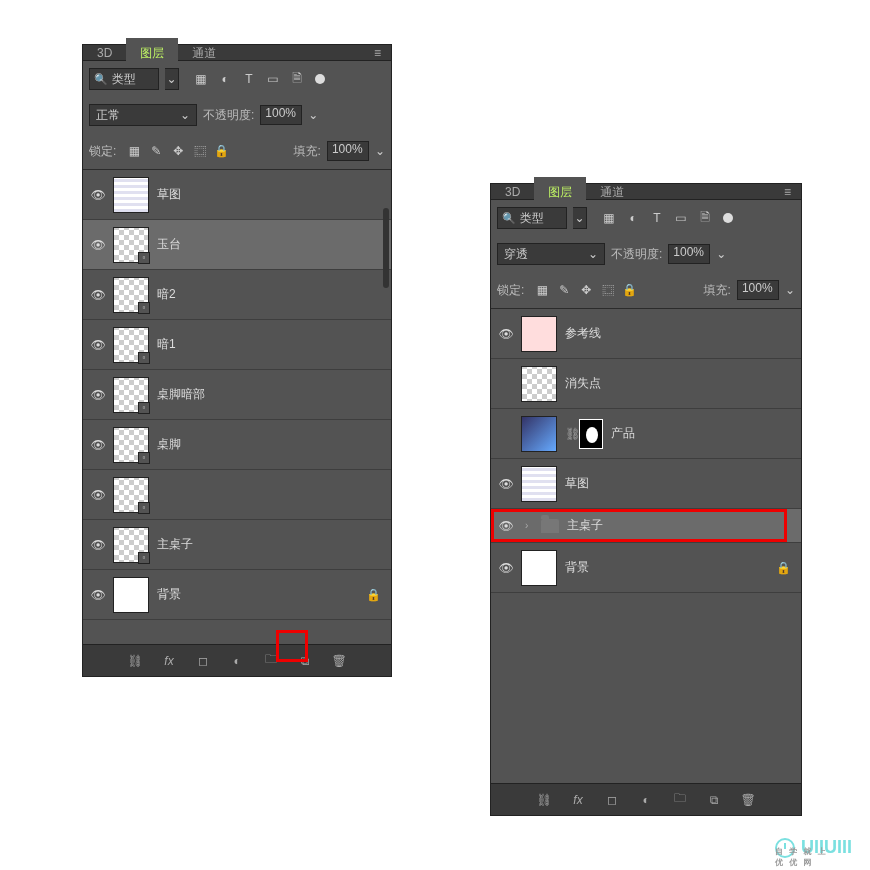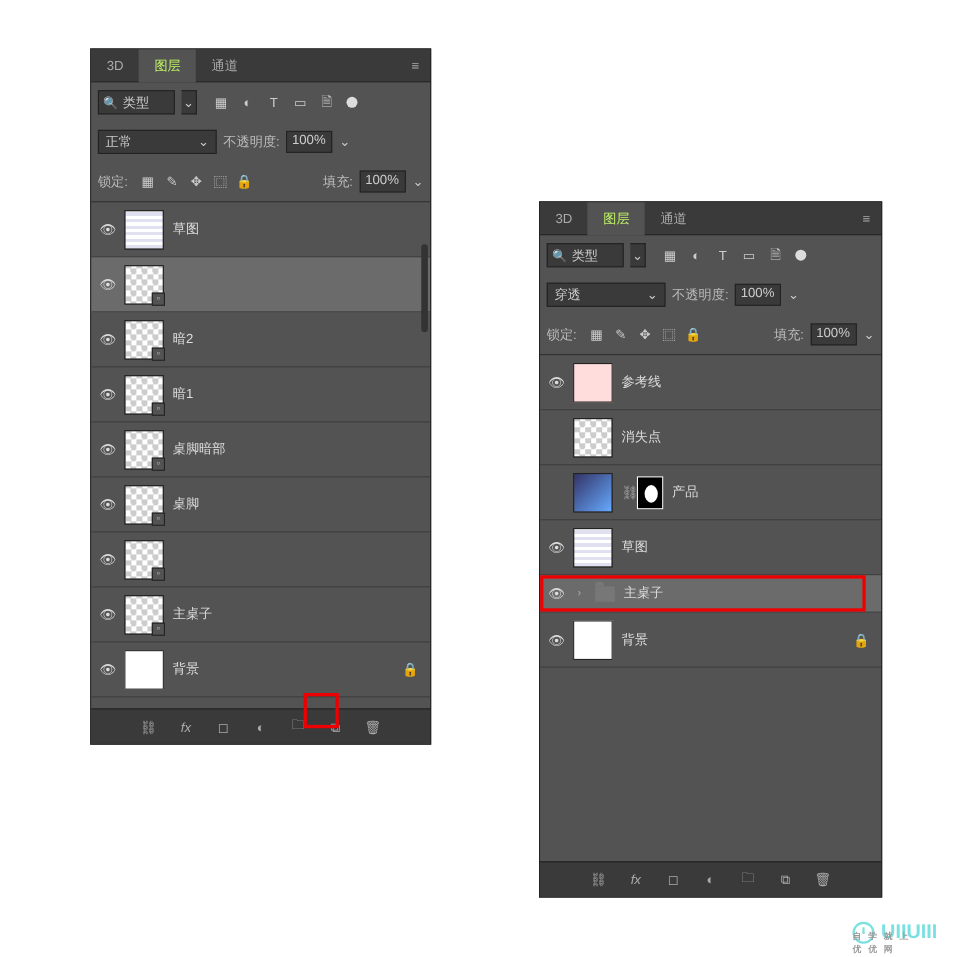--- a/index.html
+++ b/index.html
@@ -1,20 +1,20 @@
 <!DOCTYPE html>
 <html><head>
 <meta charset="utf-8">
 <style>
 * { box-sizing: border-box; margin: 0; padding: 0; }
 body { font-family: "Microsoft YaHei", Arial, sans-serif; font-size: 12px; background: #fff; width: 870px; height: 870px; position: relative; color: #ccc; }
 .panel { position: absolute; background: #444; border: 1px solid #222; display: flex; flex-direction: column; }
 .panel-left { left: 82px; top: 44px; width: 310px; height: 633px; }
 .panel-right { left: 490px; top: 183px; width: 312px; height: 633px; }
-.tabs { display: flex; align-items: center; background: #3a3a3a; height: 30px; border-bottom: 1px solid #222; }
+.tabs { display: flex; align-items: center; background: #3a3a3a; height: 16px; border-bottom: 1px solid #222; }
 .tab { padding: 0 14px; height: 30px; line-height: 30px; color: #aaa; cursor: pointer; }
 .tab.active { background: #535353; color: #bef264; }
 .tabs .menu-icon { margin-left: auto; padding: 0 10px; color: #aaa; }
 .controls { background: #535353; border-bottom: 1px solid #2b2b2b; padding: 0 6px; }
 .control-row { display: flex; align-items: center; height: 36px; gap: 6px; }
 .search { display: flex; align-items: center; background: #3a3a3a; border: 1px solid #222; height: 22px; padding: 0 4px; width: 70px; }
 .search .mag { font-size: 11px; color: #ccc; }
 .arrow-down { width: 14px; height: 22px; display:flex; align-items:center; justify-content:center; background:#3a3a3a; border:1px solid #222; border-left:none;}
 .filter-icons { display: flex; gap: 8px; margin-left: 8px; align-items:center;}
 .mini-icon { width: 16px; height: 16px; display:flex; align-items:center; justify-content:center; color:#ccc; font-size:12px;}
@@ -122,20 +122,21 @@
           <span class="layer-name">草图</span>
         </div>
         <div class="layer selected">
           <div class="eye-col">
             <span class="eye"></span>
           </div>
           <div class="thumb-wrap">
             <div class="thumb checker"></div>
             <div class="smart-badge">▫</div>
           </div>
+          <span class="layer-name">玉台</span>
         </div>
         <div class="layer">
           <div class="eye-col">
             <span class="eye"></span>
           </div>
           <div class="thumb-wrap">
             <div class="thumb checker"></div>
             <div class="smart-badge">▫</div>
           </div>
           <span class="layer-name">暗2</span>

